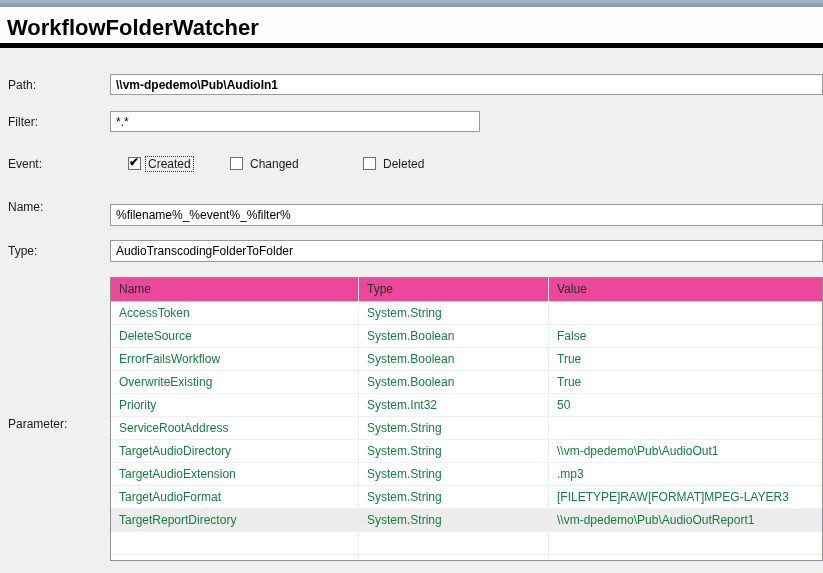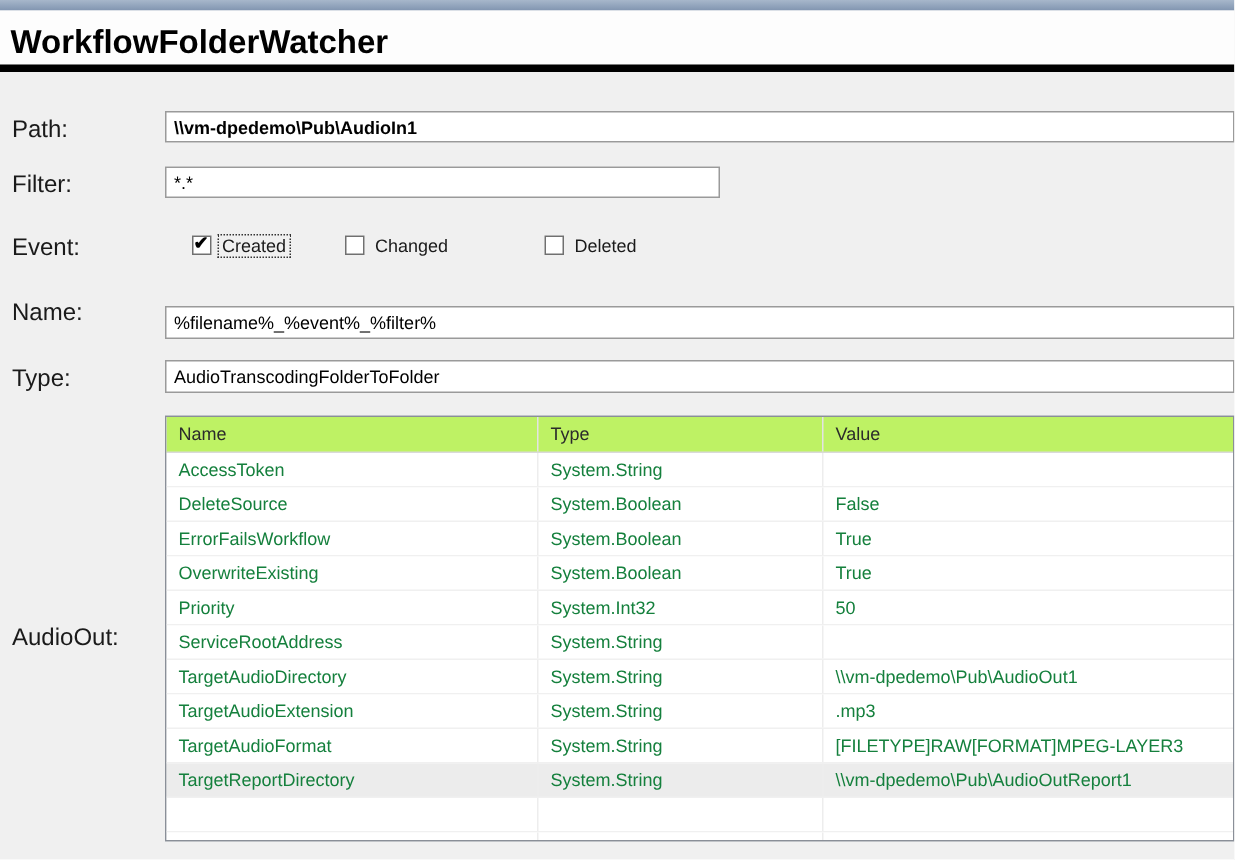--- a/index.html
+++ b/index.html
@@ -8,40 +8,40 @@
     position:relative;width:823px;height:573px;overflow:hidden;
     font-family:"Liberation Sans",sans-serif;background:#f0f0f0;
     color:#1a1a1a;
   }
   .accent-bar{position:absolute;left:0;top:0;width:823px;height:7px;
     background:linear-gradient(#a7b7cb,#8195b0);}
   .title-strip{position:absolute;left:0;top:7px;width:823px;height:36px;background:#fdfdfd;}
   .page-title{position:absolute;left:7px;top:8px;margin:0;font-size:22px;font-weight:bold;color:#000;letter-spacing:0;}
   .title-rule{position:absolute;left:0;top:43px;width:823px;height:5px;background:#000;}
 
-  .field-label{position:absolute;left:8px;font-size:16px;color:#1a1a1a;}
+  .field-label{position:absolute;left:8px;font-size:12px;color:#1a1a1a;}
   .tb{
     position:absolute;background:#fff;border:1px solid #9a9a9a;
     font-family:"Liberation Sans",sans-serif;font-size:12px;color:#000;
     padding:2px 5px;outline:none;border-radius:0;
   }
 
   .cb-group{position:absolute;top:155px;height:17px;display:flex;align-items:center;cursor:default;}
   .cb-box{width:13px;height:13px;background:#fff;border:1px solid #707070;position:relative;display:inline-block;}
   .cb-box.checked::after{
     content:"\2714";position:absolute;left:0px;top:-3px;font-size:12px;color:#000;font-weight:bold;
   }
   .cb-label{font-size:12px;margin-left:5px;padding:0 2px;}
   .cb-label.focused{outline:1px dotted #333;}
 
   .param-table{
     position:absolute;left:110px;top:277px;width:713px;height:284px;
     background:#fff;border:1px solid #8a8f98;overflow:hidden;
   }
-  .pt-header{display:flex;height:24px;background:#bef264;border-bottom:1px solid #d9d9d9;}
+  .pt-header{display:flex;height:24px;background:#ec4899;border-bottom:1px solid #d9d9d9;}
   .pt-hcell{font-size:12px;color:#2b2b2b;padding:4px 0 0 8px;border-right:1px solid #e3e3e3;overflow:hidden;white-space:nowrap;}
   .pt-row{display:flex;height:23px;border-bottom:1px solid #f0f0f0;background:#fff;}
   .pt-row.selected{background:#ececec;}
   .pt-cell{font-size:12px;color:#15803d;padding:4px 0 0 8px;border-right:1px solid #ededed;overflow:hidden;white-space:nowrap;}
   .col-name{width:248px;flex:0 0 auto;}
   .col-type{width:190px;flex:0 0 auto;}
   .col-value{flex:1 1 auto;border-right:none !important;}
 </style>
 </head>
 <body>
@@ -73,21 +73,21 @@
     <span class="cb-box"></span>
     <span class="cb-label">Deleted</span>
   </div>
 
   <label class="field-label" style="top:200px;">Name:</label>
   <input class="tb" style="left: 110px; top: 204px; width: 713px; height: 22px;" type="text" value="%filename%_%event%_%filter%">
 
   <label class="field-label" style="top:244px;">Type:</label>
   <input class="tb" style="left: 110px; top: 240px; width: 713px; height: 22px;" type="text" value="AudioTranscodingFolderToFolder">
 
-  <label class="field-label" style="top:417px;">AudioOut:</label>
+  <label class="field-label" style="top:417px;">Parameter:</label>
 
   <div class="param-table">
     <div class="pt-header">
       <div class="pt-hcell col-name">Name</div>
       <div class="pt-hcell col-type">Type</div>
       <div class="pt-hcell col-value">Value</div>
     </div>
     <div id="param-rows">
         <div class="pt-row">
     <div class="pt-cell col-name">AccessToken</div>

